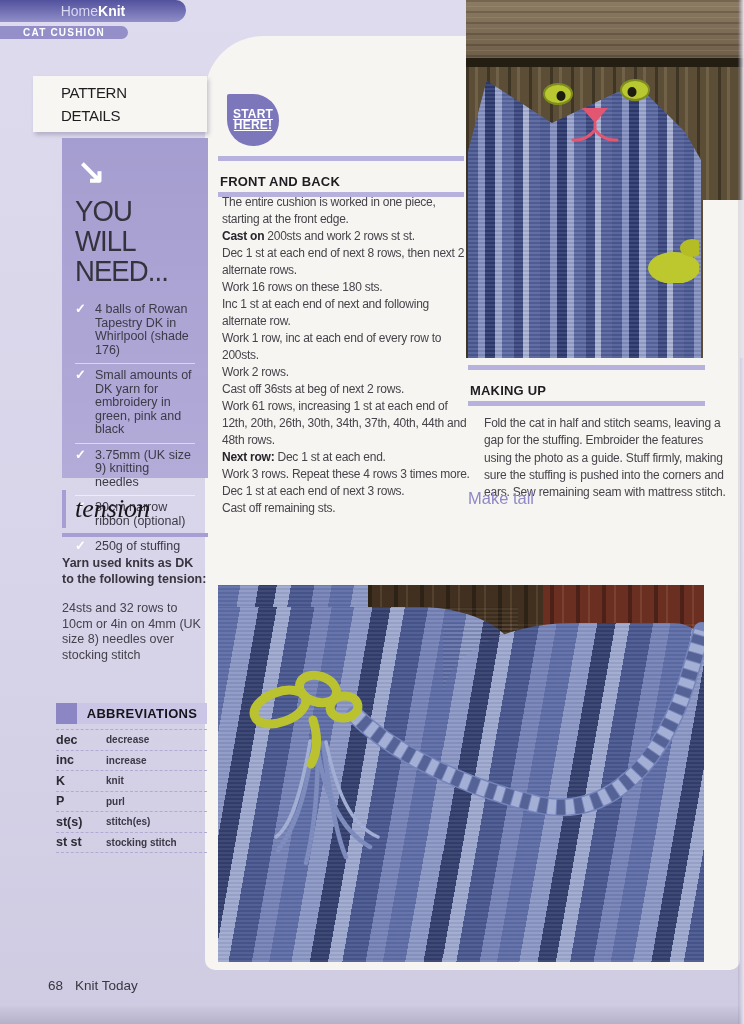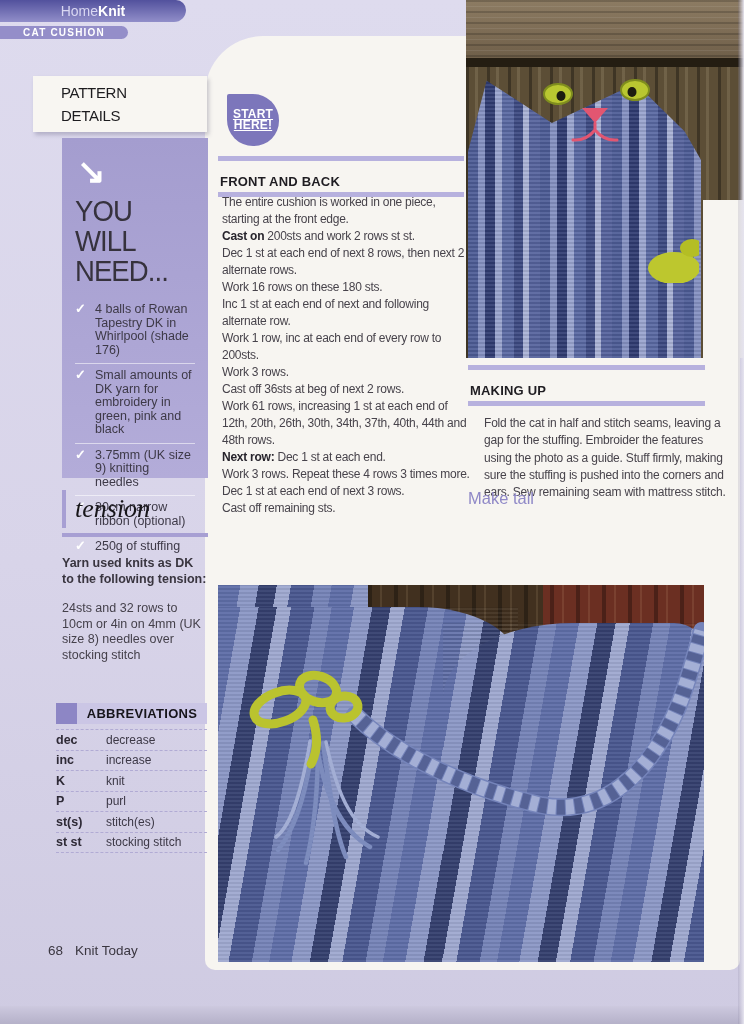--- a/index.html
+++ b/index.html
@@ -42,21 +42,21 @@
   .tension .body{margin:14px 0 0;font-size:12.5px;line-height:15.5px;color:#45414b;}
   .abbr{position:absolute;left:56px;top:703px;width:151px;z-index:3;}
   .abbr-head{display:flex;height:21px;}
   .abbr-head .sq{width:21px;height:21px;background:#8d86c5;}
   .abbr-head .lab{flex:1;background:#cbc6e5;display:flex;align-items:center;justify-content:center;
                   font-size:13px;font-weight:700;color:#16141a;letter-spacing:.3px;}
   .abbr-rows{margin-top:5px;border-top:1px dashed #b1abd4;}
   .abbr-row{display:grid;grid-template-columns:50px 1fr;align-items:center;height:19.5px;
             border-bottom:1px dashed #b1abd4;}
   .abbr-row .a{font-size:12.5px;font-weight:700;color:#2e2a36;}
-  .abbr-row .m{font-size:12px;color:#3c3846;}
+  .abbr-row .m{font-size:10px;color:#3c3846;font-weight:bold;}
   
   .badge{position:absolute;left:227px;top:94px;width:52px;height:52px;background:#7c76bb;
          border-radius:2px 50% 48% 50%;z-index:3;display:flex;flex-direction:column;
          align-items:center;justify-content:center;}
   .badge span{color:#fff;font-size:12px;line-height:11.5px;font-weight:700;letter-spacing:.2px;text-decoration:underline;}
   .sec-head{z-index:3;position:absolute;}
   .sec-head .hbar{height:5px;background:#b7b1de;}
   .sec-head .ht{font-size:13px;font-weight:700;color:#1f1d22;letter-spacing:.2px;
                 padding:13px 0 3px 2px;}
   .fb-head{left:218px;top:156px;width:246px;}
@@ -100,21 +100,21 @@
         background:linear-gradient(90deg,#41301f 0 52%,#6b2f22 52% 100%);}
   .wood-b:before{content:"";position:absolute;inset:0;
         background:repeating-linear-gradient(90deg,rgba(0,0,0,.3) 0 4px,rgba(0,0,0,0) 4px 12px,
         rgba(255,220,170,.1) 12px 14px,rgba(0,0,0,0) 14px 26px);}
   .fab-left{position:absolute;left:0;top:22px;width:300px;height:355px;border-radius:0 100px 0 0/0 55px 0 0;}
   .fab-hump{position:absolute;left:225px;top:38px;width:261px;height:339px;
             border-radius:130px 30px 0 0/75px 25px 0 0;}
   .fab-base{position:absolute;left:0;top:110px;width:486px;height:267px;}
   .deco{position:absolute;left:0;top:0;}
   
-  .footer{position:absolute;left:48px;top:943px;z-index:3;font-size:13.5px;color:#3a3640;}
+  .footer{position:absolute;left:48px;top:978px;z-index:3;font-size:13.5px;color:#3a3640;}
   .footer .num{margin-right:12px;}
   .bottom-strip{position:absolute;left:0;top:1006px;width:744px;height:18px;z-index:4;
         background:linear-gradient(180deg,#cdc9df,#b5b1c9);}
   .right-strip{position:absolute;right:0;top:0;width:6px;height:1024px;z-index:4;
         background:linear-gradient(90deg,rgba(90,85,120,.15),#e6e4ef);}
 </style>
 </head>
 <body>
 
 <div class="page">
@@ -201,21 +201,21 @@
     <div class="ht">FRONT AND BACK</div>
     <div class="hbar"></div>
   </div>
   <div class="fb-text">
       <p>The entire cushion is worked in one piece, starting at the front edge.</p>
       <p><b>Cast on</b> 200sts and work 2 rows st st.</p>
       <p>Dec 1 st at each end of next 8 rows, then next 2 alternate rows.</p>
       <p>Work 16 rows on these 180 sts.</p>
       <p>Inc 1 st at each end of next and following alternate row.</p>
       <p>Work 1 row, inc at each end of every row to 200sts.</p>
-      <p>Work 3 rows.</p>
+      <p>Work 2 rows.</p>
       <p>Cast off 36sts at beg of next 2 rows.</p>
       <p>Work 61 rows, increasing 1 st at each end of 12th, 20th, 26th, 30th, 34th, 37th, 40th, 44th and 48th rows.</p>
       <p><b>Next row:</b> Dec 1 st at each end.</p>
       <p>Work 3 rows. Repeat these 4 rows 3 times more.</p>
       <p>Dec 1 st at each end of next 3 rows.</p>
       <p>Cast off remaining sts.</p>
     </div>
 
   <div class="sec-head mu-head">
     <div class="hbar"></div>

